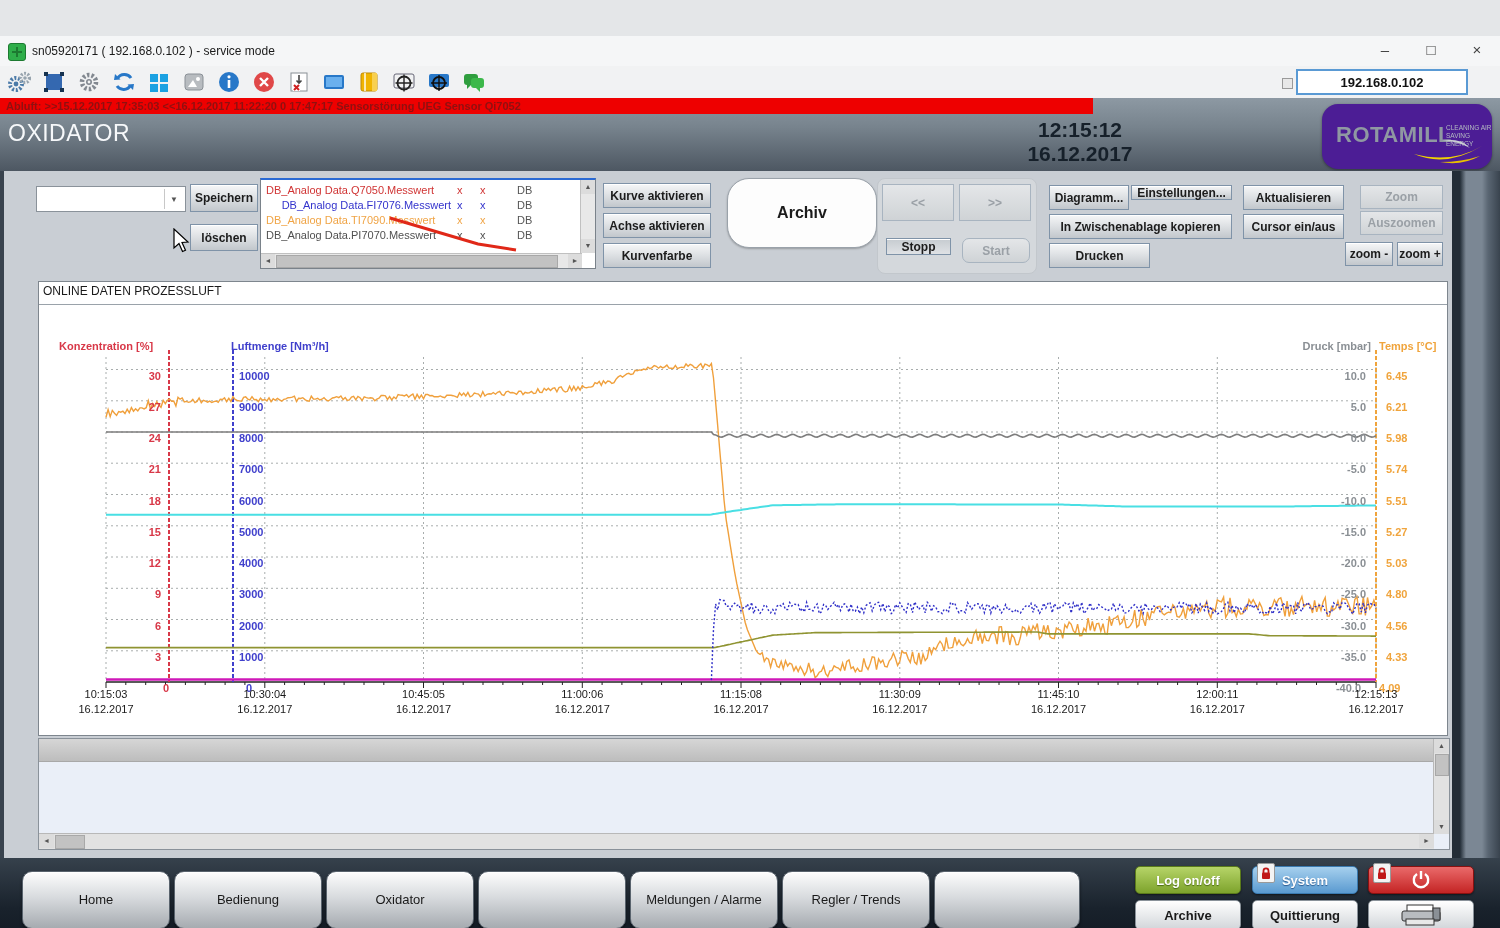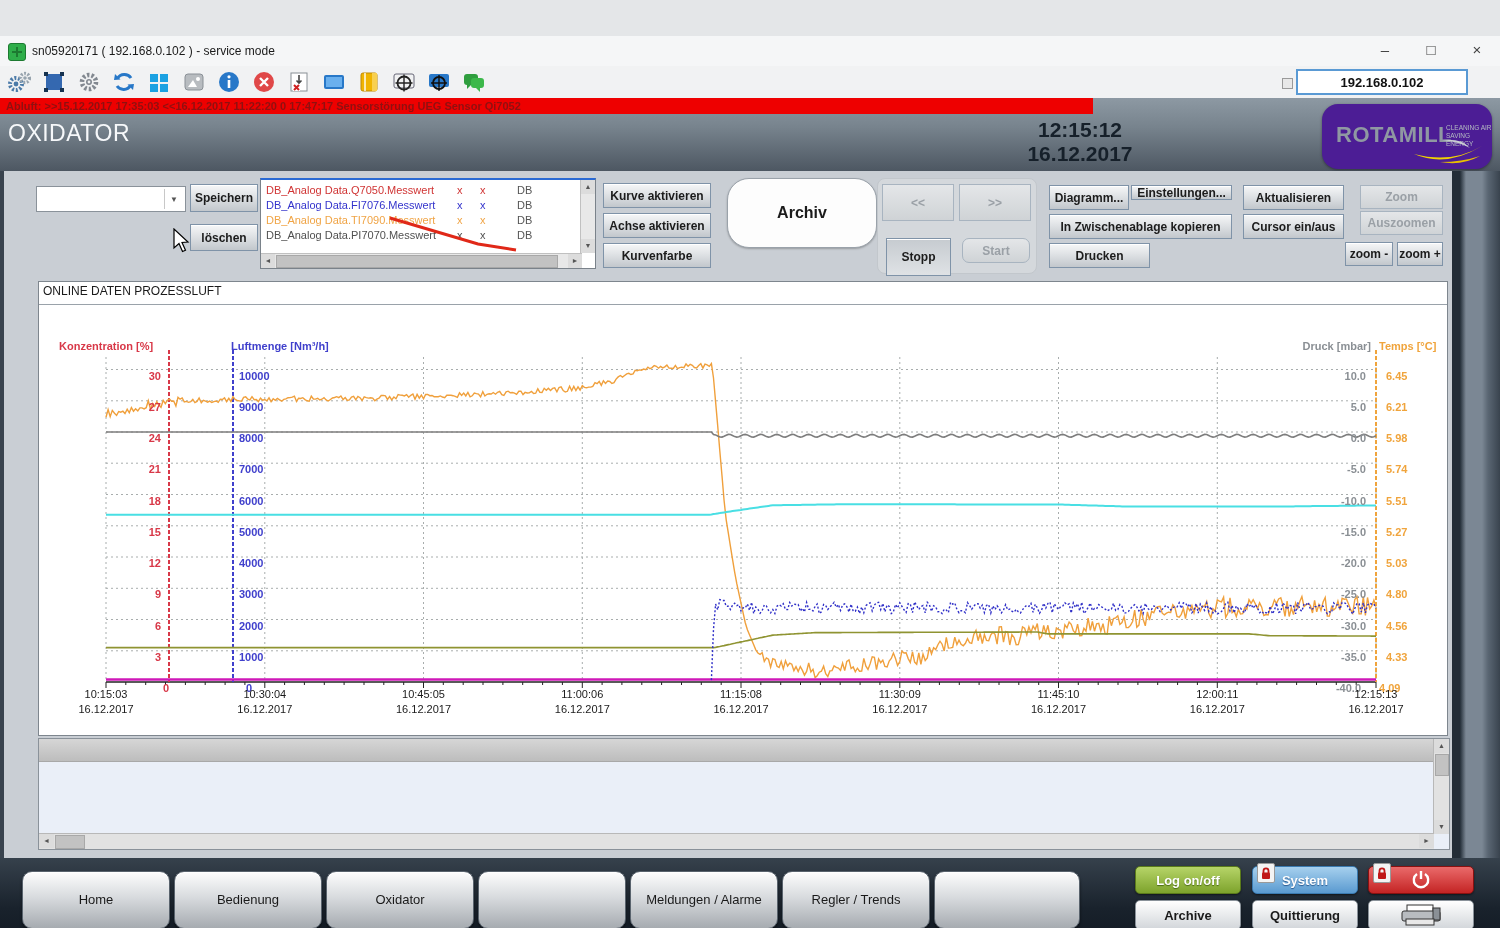--- a/index.html
+++ b/index.html
@@ -252,21 +252,21 @@
   <div class="abs btn" style="left:190px;top:188px;width:68px;height:27px;">löschen</div>
 
   <div class="abs siglist">
     <div class="sigrow" style="top:4px;">
       <span class="lbl" style="color: rgb(208, 52, 52);">DB_Analog Data.Q7050.Messwert</span>
       <span class="f1" style="color: rgb(208, 52, 52);">x</span>
       <span class="f2" style="color: rgb(208, 52, 52);">x</span>
       <span class="nx">DB</span>
     </div>
     <div class="sigrow" style="top:19px;">
-      <span class="lbl" style="color: rgb(51, 51, 204);">DB_Analog Data.FI7076.Messwert</span>
+      <span class="lbl" style="color: rgb(51, 51, 204); text-align: right;">DB_Analog Data.FI7076.Messwert</span>
       <span class="f1" style="color: rgb(51, 51, 204);">x</span>
       <span class="f2" style="color: rgb(51, 51, 204);">x</span>
       <span class="nx">DB</span>
     </div>
     <div class="sigrow" style="top:34px;">
       <span class="lbl" style="color: rgb(240, 164, 69);">DB_Analog Data.TI7090.Messwert</span>
       <span class="f1" style="color: rgb(240, 164, 69);">x</span>
       <span class="f2" style="color: rgb(240, 164, 69);">x</span>
       <span class="nx">DB</span>
     </div>
@@ -296,21 +296,21 @@
 
   <div class="abs btn" style="left:603px;top:147px;width:108px;height:25px;">Kurve aktivieren</div>
   <div class="abs btn" style="left:603px;top:177px;width:108px;height:25px;">Achse aktivieren</div>
   <div class="abs btn" style="left:603px;top:207px;width:108px;height:25px;">Kurvenfarbe</div>
 
   <div class="abs roundbtn" style="left:727px;top:142px;width:150px;height:70px;">Archiv</div>
 
   <div class="abs grp" style="left:877px;top:142px;width:158px;height:94px;"></div>
   <div class="abs btn dis" style="left:882px;top:148px;width:72px;height:37px;">&lt;&lt;</div>
   <div class="abs btn dis" style="left:959px;top:148px;width:72px;height:37px;">&gt;&gt;</div>
-  <div class="abs btn pressed" style="left:886px;top:202px;width:65px;height:38px;">Stopp</div>
+  <div class="abs btn pressed" style="left:886px;top:202px;width:65px;height:17px;">Stopp</div>
   <div class="abs btn dis" style="left:962px;top:202px;width:68px;height:25px;border-radius:7px;">Start</div>
 
   <div class="abs btn" style="left:1049px;top:149px;width:80px;height:25px;">Diagramm...</div>
   <div class="abs btn" style="left:1131px;top:149px;width:101px;height:15px;">Einstellungen...</div>
   <div class="abs btn" style="left:1243px;top:149px;width:101px;height:25px;">Aktualisieren</div>
   <div class="abs btn dis" style="left:1360px;top:149px;width:83px;height:24px;">Zoom</div>
   <div class="abs btn" style="left:1049px;top:178px;width:183px;height:25px;">In Zwischenablage kopieren</div>
   <div class="abs btn" style="left:1243px;top:178px;width:101px;height:25px;">Cursor ein/aus</div>
   <div class="abs btn dis" style="left:1360px;top:175px;width:83px;height:24px;">Auszoomen</div>
   <div class="abs btn" style="left:1049px;top:207px;width:101px;height:25px;">Drucken</div>

